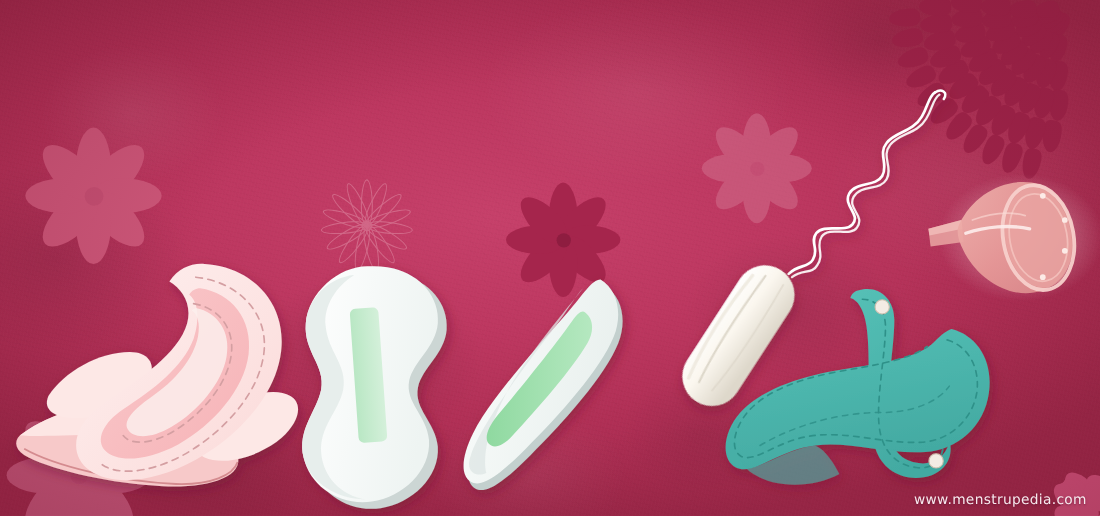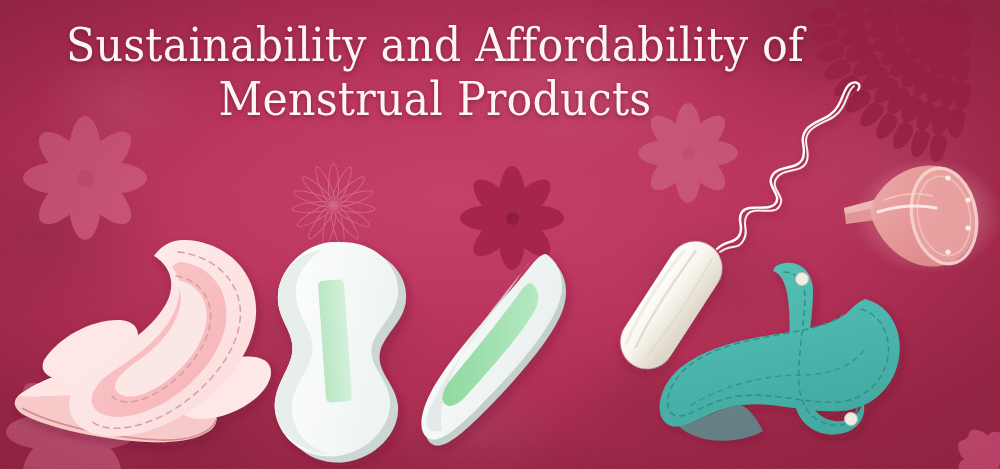--- a/index.html
+++ b/index.html
@@ -506,19 +506,16 @@
         <circle cx="130" cy="80" r="2.6" fill="#fdeeea" opacity=".95"></circle>
         <circle cx="110" cy="104" r="2.6" fill="#fdeeea" opacity=".95"></circle>
 
         <path d="M40,64 C58,58 80,56 98,60" fill="none" stroke="#fdeceb" stroke-width="3" stroke-linecap="round" opacity=".9"></path>
         <path d="M46,52 C62,46 80,44 94,48" fill="none" stroke="#fbddd9" stroke-width="1.6" stroke-linecap="round" opacity=".6"></path>
       </svg>
     </div>
 
   </div>
 
-  <div id="title">
-    <span class="line line1">Sustainability and Affordability of</span>
-    <span class="line line2">Menstrual Products</span>
-  </div>
-
+
+  <div id="watermark">www.menstrupedia.com</div>
 
 </div>
 
 </body></html>

